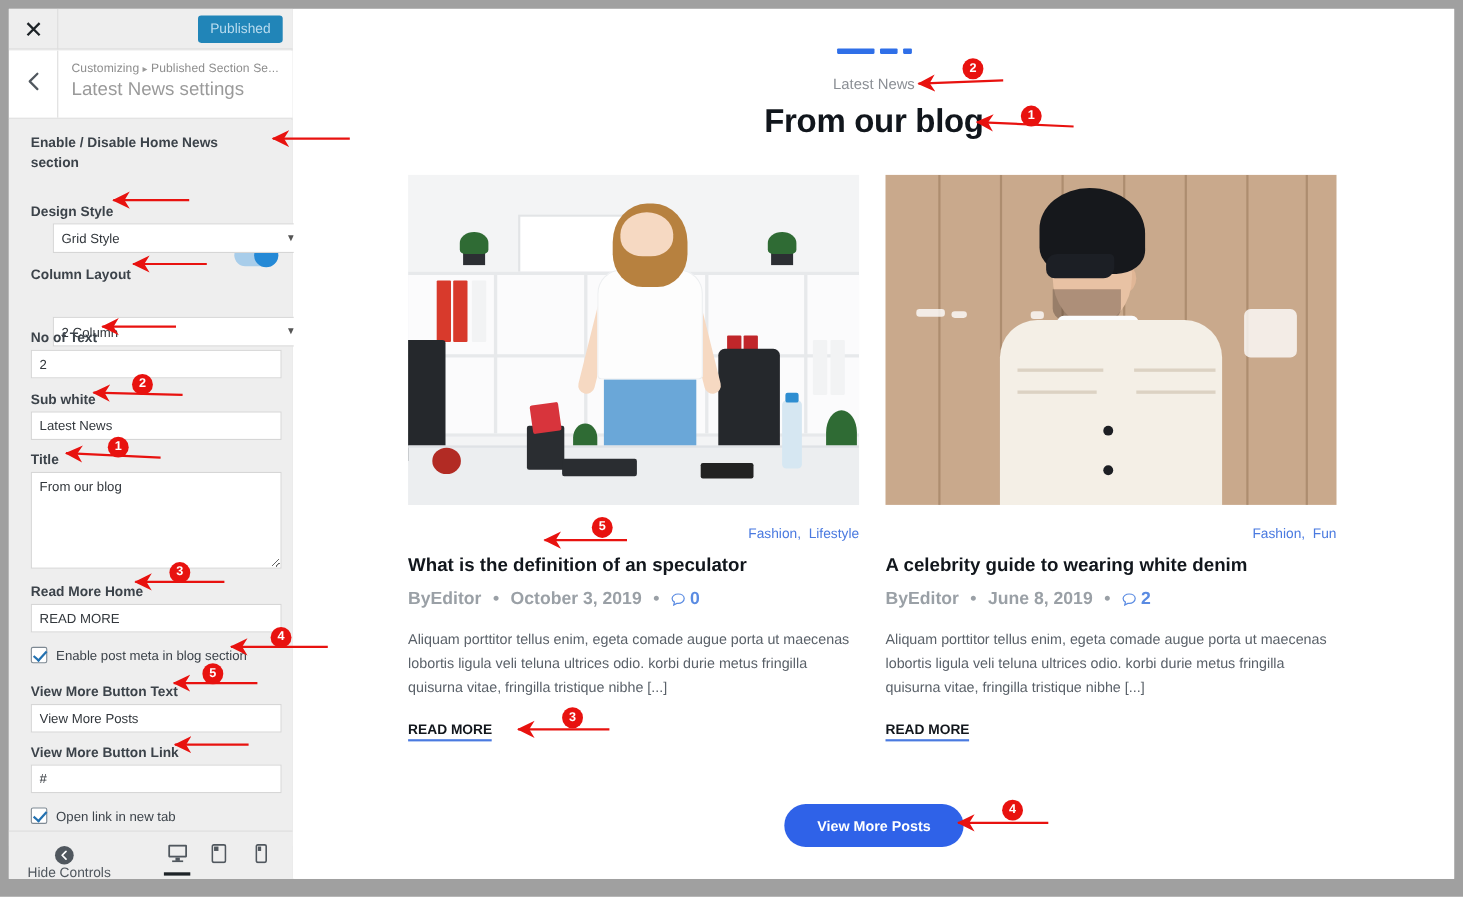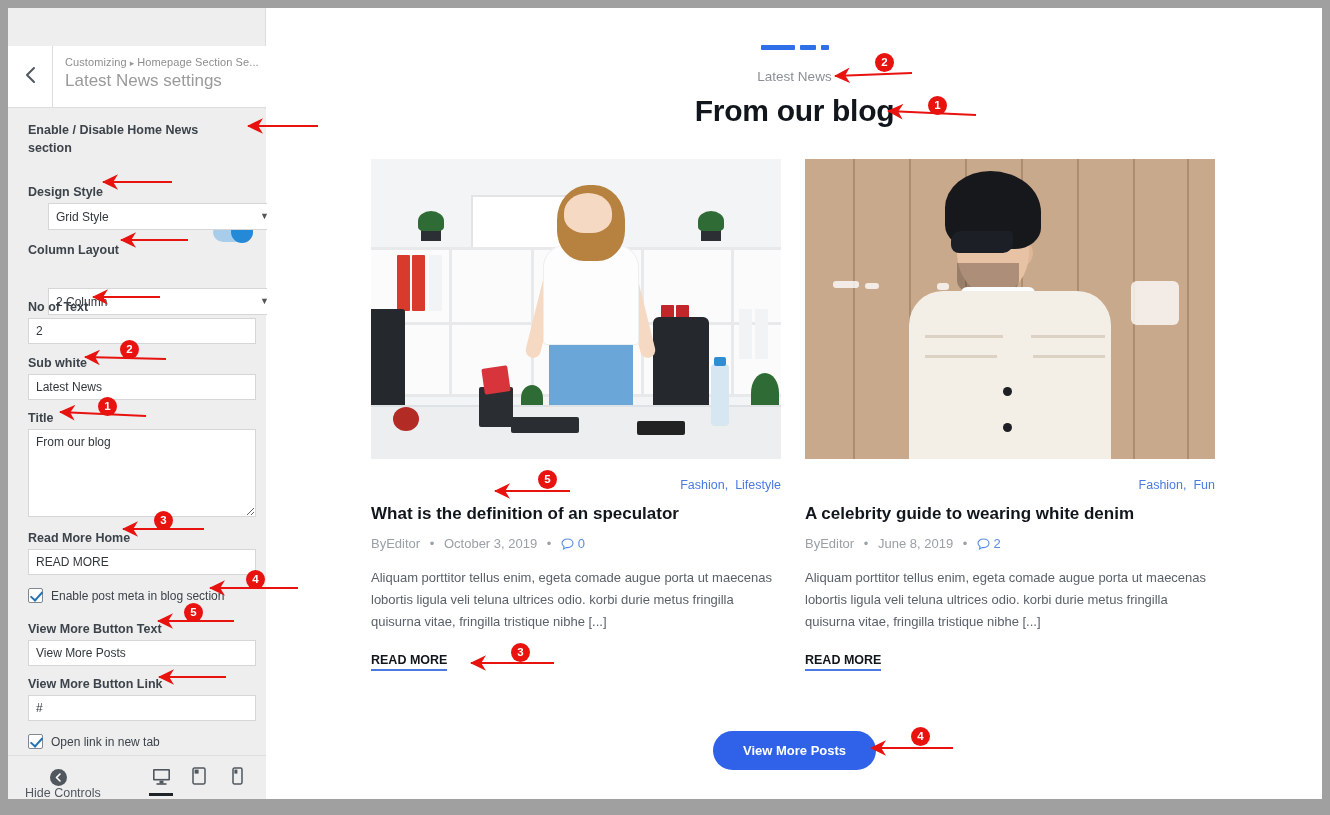--- a/index.html
+++ b/index.html
@@ -270,21 +270,21 @@
   .ph2 .rib { position: absolute; height: 3px; background: rgba(210,198,180,.7); }
   .ph2 .patch { position: absolute; background: rgba(255,255,255,.78); border-radius: 3px; }
 
   .post-cats { margin-top: 19px; font-size: 12.5px; color: #4a7ae0; text-align: right; }
   .post-cats a { color: #4a7ae0; text-decoration: none; cursor: pointer; }
   .post-title {
     margin-top: 12px;
     font-size: 17px; font-weight: bold; color: #11161c;
     cursor: pointer;
   }
-  .post-meta { margin-top: 12px; font-size: 13px; color: #9aa0a6; }
+  .post-meta { margin-top: 12px; font-size: 16px; color: #9aa0a6; font-weight: bold; }
   .post-meta .dot { padding: 0 6px; }
   .post-meta .cmt { color: #5a8be2; }
   .post-exc { margin-top: 16px; font-size: 13px; color: #5a6169; line-height: 22px; }
   .readmore {
     display: inline-block; margin-top: 20px;
     font-size: 12.5px; font-weight: bold; color: #11161c;
     border-bottom: 2px solid #4a7ae0;
     padding-bottom: 2px;
     text-decoration: none; cursor: pointer;
   }
@@ -311,31 +311,41 @@
     font-family: "Liberation Sans", sans-serif;
   }
 </style>
 </head>
 <body>
 
 <div id="frame">
 
   <div id="sidebar">
 
+    <div class="cust-topbar">
+      <div class="close-btn">
+        <span>
+          <svg width="15" height="15" viewBox="0 0 15 15">
+            <path d="M2 2 L13 13 M13 2 L2 13" stroke="#1d2327" stroke-width="2.1" fill="none"></path>
+          </svg>
+        </span>
+      </div>
+      <button class="publish-btn">Published</button>
+    </div>
 
     <div class="panel-head">
       <div class="back-btn">
         <span>
           <svg width="13" height="18" viewBox="0 0 13 18">
             <path d="M10 2 L3 9 L10 16" stroke="#50575e" stroke-width="2" fill="none" stroke-linecap="round" stroke-linejoin="round"></path>
           </svg>
         </span>
       </div>
       <div class="breadcrumb">
-        <span>Customizing</span><span class="crumb-sep">▸</span><span>Homepage Section Se...</span>
+        <span>Customizing</span><span class="crumb-sep">▸</span><span>Published Section Se...</span>
       </div>
       <div class="panel-title">Latest News settings</div>
     </div>
 
     <div id="controls">
 
       <div class="ctl" style="top:12px; width:180px;">
         <div class="ctl-label">Enable / Disable Home News section</div>
       </div>
       <div class="switch">

